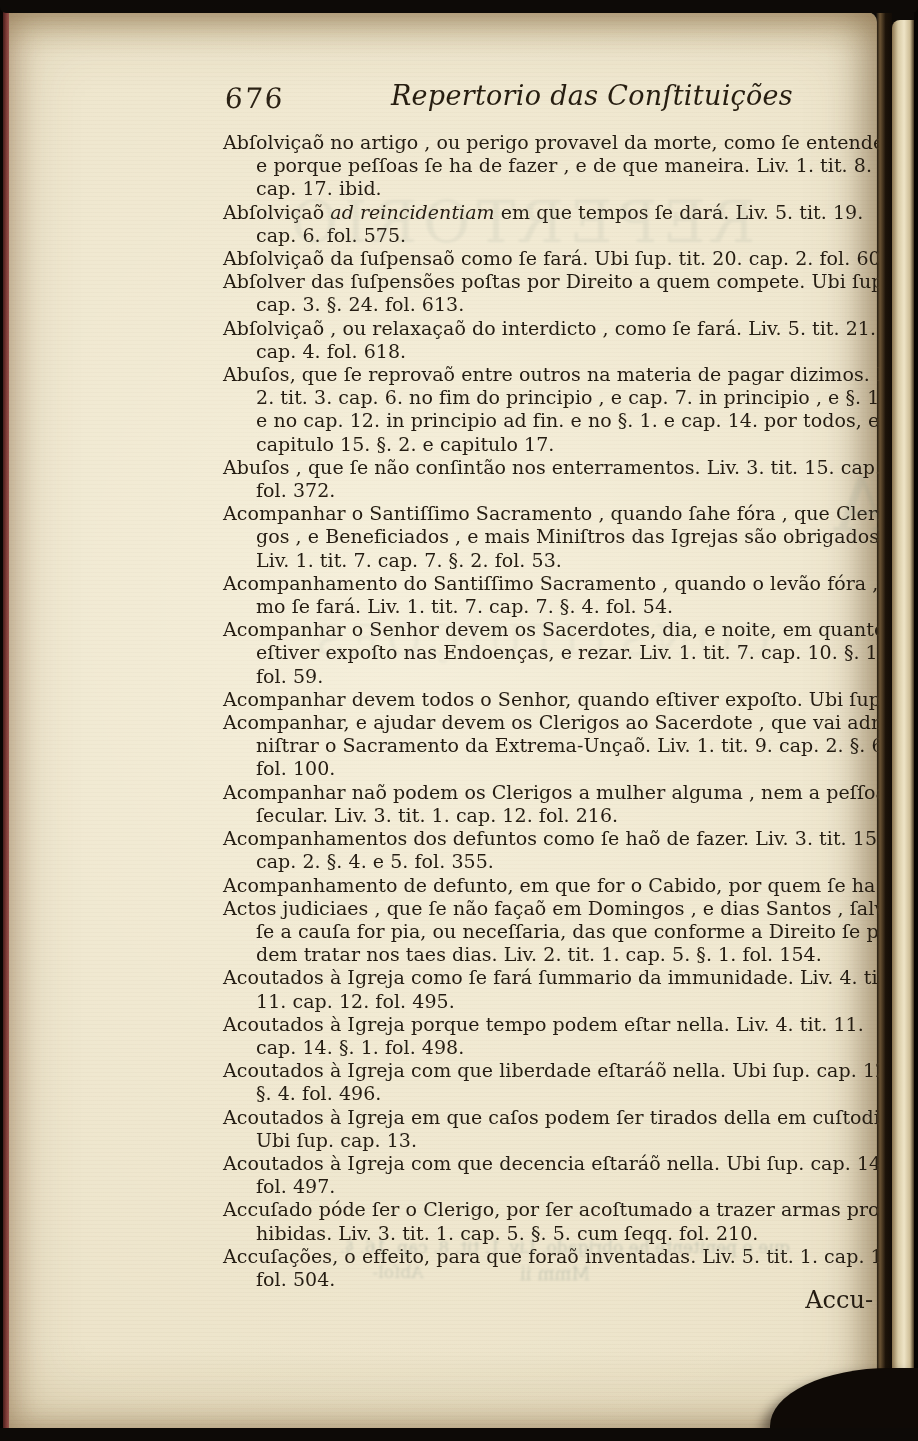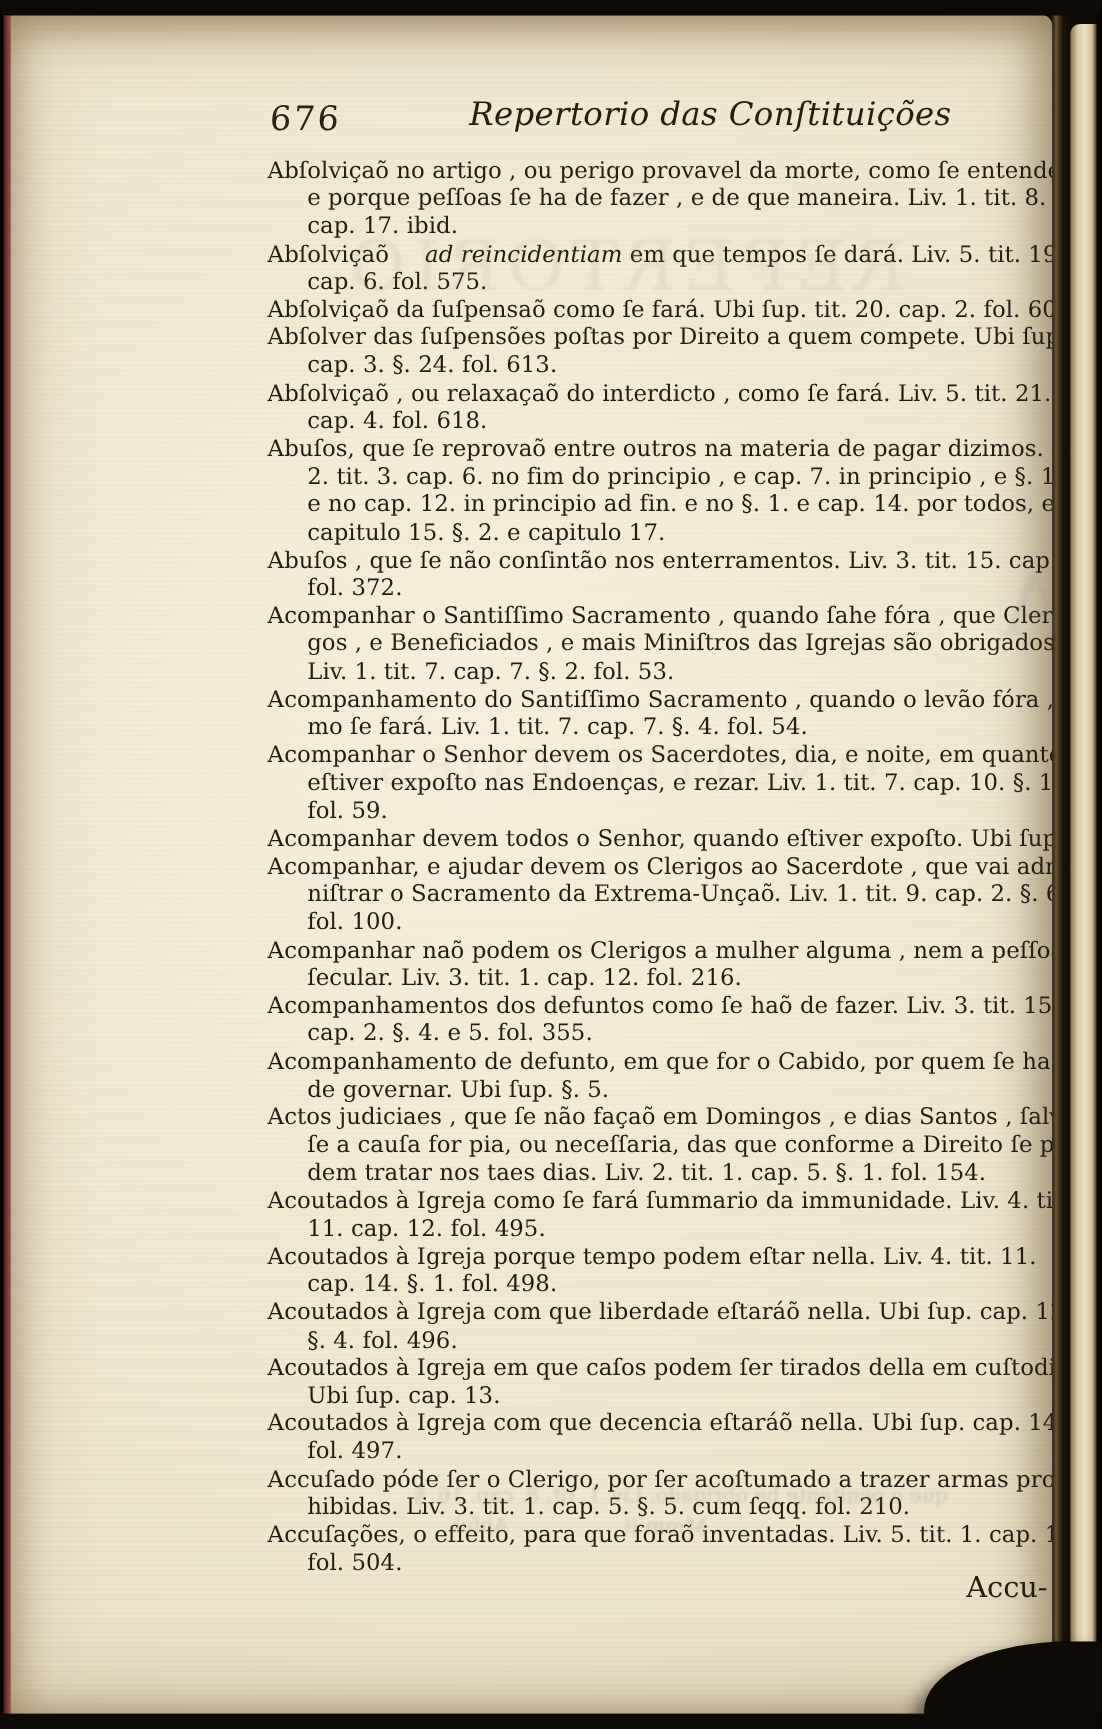--- a/index.html
+++ b/index.html
@@ -43,21 +43,21 @@
   
   .header{position:absolute;left:216px;top:70px;width:655px;height:34px;}
   .folio{position:absolute;left:2px;top:0;font-size:28px;letter-spacing:2px;
     color:#2b2215;transform:skewX(-4deg);}
   .running-title{position:absolute;left:150px;top:-2px;width:420px;text-align:right;
     font-style:italic;font-size:27px;letter-spacing:0.3px;color:#261d10;}
   
   .entries{position:absolute;left:216px;top:119px;width:658px;line-height:23.2px;}
   .line{white-space:nowrap;font-size:19px;letter-spacing:0.05px;}
   .line.cont{margin-left:33px;}
-  .line i{font-style:italic;margin-left:24px;}
+  .line i{font-style:italic;}
   .catchword{margin-top:-2px;text-align:right;padding-right:8px;font-size:24px;}
   
   .ghost{position:absolute;transform:translate(-50%,-50%) scaleX(-1);
     color:var(--ghost);filter:blur(1.3px);white-space:nowrap;pointer-events:none;
     font-family:"DejaVu Serif","Liberation Serif",serif;}
 </style>
 </head>
 <body>
 
 <div class="scan">
@@ -124,21 +124,20 @@
         <div>
           <div class="line"><span>Acompanhar naõ podem os Clerigos a mulher alguma , nem a peſſoa</span></div>
           <div class="line cont"><span>ſecular. Liv. 3. tit. 1. cap. 12. fol. 216.</span></div>
         </div>
         <div>
           <div class="line"><span>Acompanhamentos dos defuntos como ſe haõ de fazer. Liv. 3. tit. 15.</span></div>
           <div class="line cont"><span>cap. 2. §. 4. e 5. fol. 355.</span></div>
         </div>
         <div>
           <div class="line"><span>Acompanhamento de defunto, em que for o Cabido, por quem ſe ha</span></div>
-          <div class="line cont"><span>de governar. Ubi ſup. §. 5.</span></div>
         </div>
         <div>
           <div class="line"><span>Actos judiciaes , que ſe não façaõ em Domingos , e dias Santos , ſalvo</span></div>
           <div class="line cont"><span>ſe a cauſa for pia, ou neceſſaria, das que conforme a Direito ſe po-</span></div>
           <div class="line cont"><span>dem tratar nos taes dias. Liv. 2. tit. 1. cap. 5. §. 1. fol. 154.</span></div>
         </div>
         <div>
           <div class="line"><span>Acoutados à Igreja como ſe fará ſummario da immunidade. Liv. 4. tit.</span></div>
           <div class="line cont"><span>11. cap. 12. fol. 495.</span></div>
         </div>

